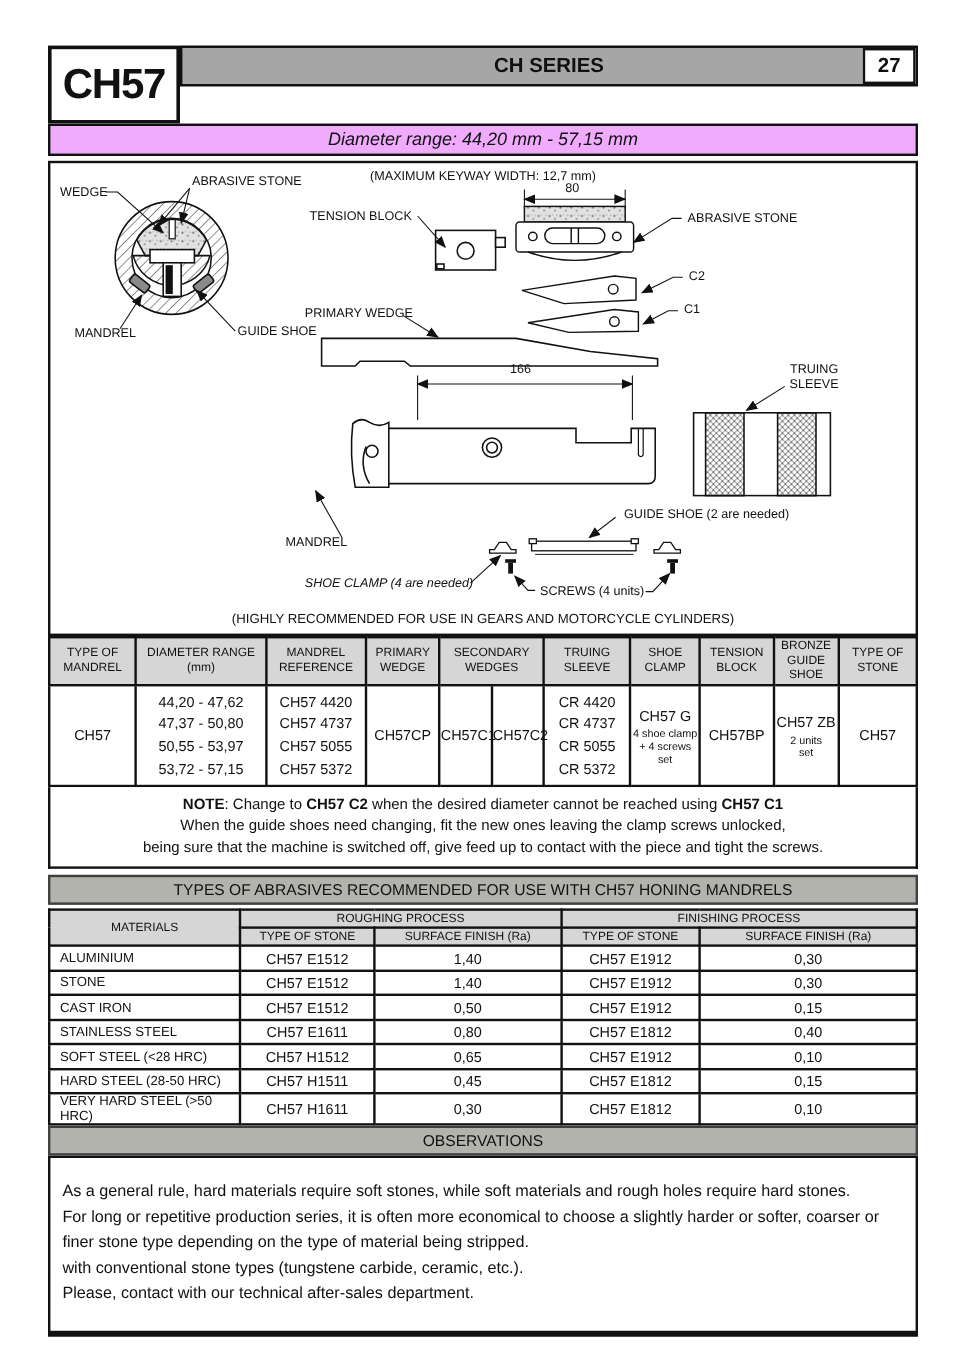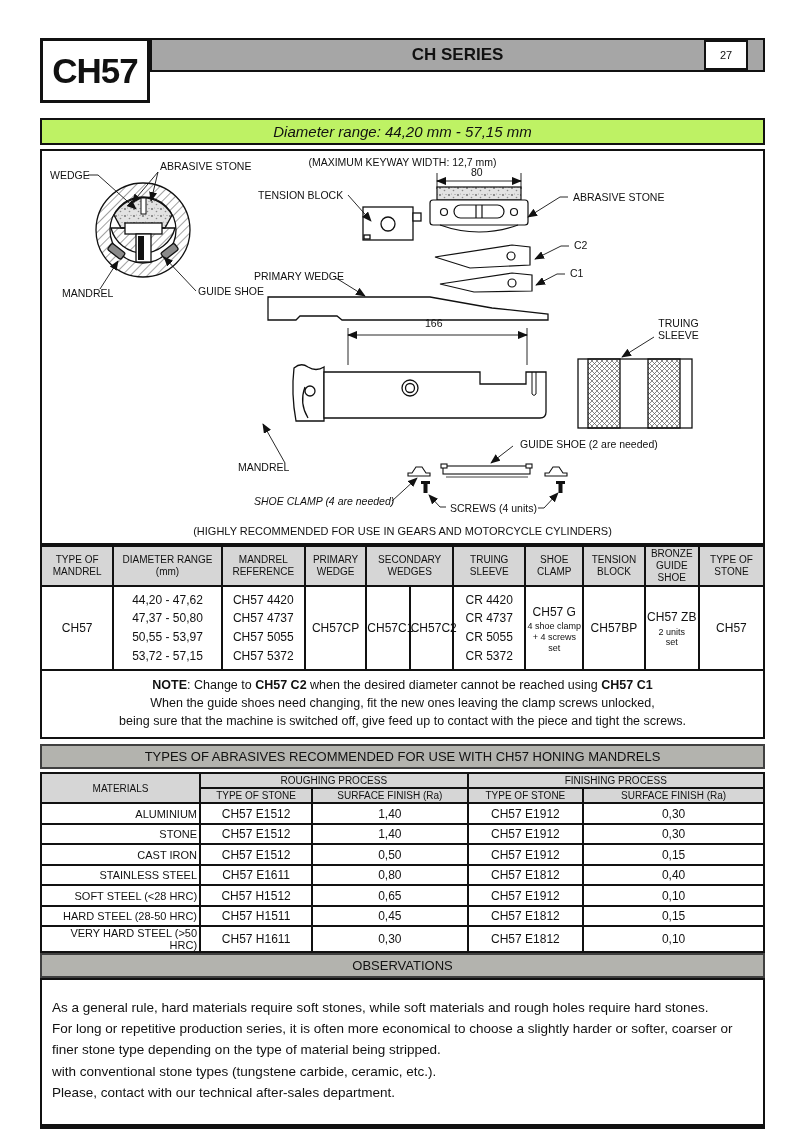--- a/index.html
+++ b/index.html
@@ -10,27 +10,27 @@
 
   
   .hdr { display:flex; width:100%; }
   .hdr-code { width:110px; height:65px; border:3px solid #111; background:#fff;
               display:flex; align-items:center; justify-content:center;
               font-size:35px; font-weight:bold; letter-spacing:-1px; }
   .hdr-bands { flex:1; display:flex; flex-direction:column; }
   .band1 { position:relative; height:34px; background:#a6a6a6; border:2.5px solid #111;
            display:flex; align-items:center; justify-content:center;
            font-size:17px; font-weight:bold; }
-  .pagenum { position:absolute; right:15px; top:0; height:100%; width:44px; background:#fff;
+  .pagenum { position:absolute; right:0; top:0; height:100%; width:44px; background:#fff;
              border:2.5px solid #111; display:flex; align-items:center; justify-content:center;
-             font-size:11px; font-weight:normal; }
+             font-size:17px; font-weight:bold; }
   .band2 { height:31px; background:#bdbdbd; border:2.5px solid #111; border-top:none;
            display:flex; align-items:center; justify-content:center;
            font-size:14px; font-weight:bold; font-style:italic; }
-  .diam-band { margin-top:15px; height:27px; background:#bef264; border:2px solid #111;
+  .diam-band { margin-top:0; height:27px; background:#f0abfc; border:2px solid #111;
                display:flex; align-items:center; justify-content:center;
                font-size:15px; font-style:italic; }
 
   
   .diagram { position:relative; margin-top:4px; height:396px; border:2px solid #111; background:#fff; }
   .dlabel { position:absolute; font-size:10.5px; white-space:nowrap; line-height:1.15; }
   .dcenter { left:50%; transform:translateX(-50%); }
   .dsvg { position:absolute; left:0; top:0; }
 
   
@@ -47,21 +47,21 @@
 
   
   .secbar { margin-top:5px; height:25px; background:#b3b3ae; border:2px solid #404040;
             display:flex; align-items:center; justify-content:center; font-size:13px; }
 
   
   .abr { margin-top:3px; }
   .abr th, .abr td { border:2px solid #111; }
   .abr th { background:#d6d6d6; font-weight:normal; font-size:10px; padding:1px 2px; }
   .abr td { background:#fff; font-size:12px; text-align:center; height:20.5px; padding:0 2px; }
-  .abr td.mat { text-align:right; padding-left:8px; font-size:11px; }
+  .abr td.mat { text-align:left; padding-left:8px; font-size:11px; }
 
   
   .obsbox { border:2px solid #111; border-bottom:5px solid #111; height:151px;
             padding:17px 10px 0 10px; font-size:13.5px; line-height:1.56; background:#fff; }
 </style>
 </head>
 <body>
 
 <div class="page">
 <div class="content">

